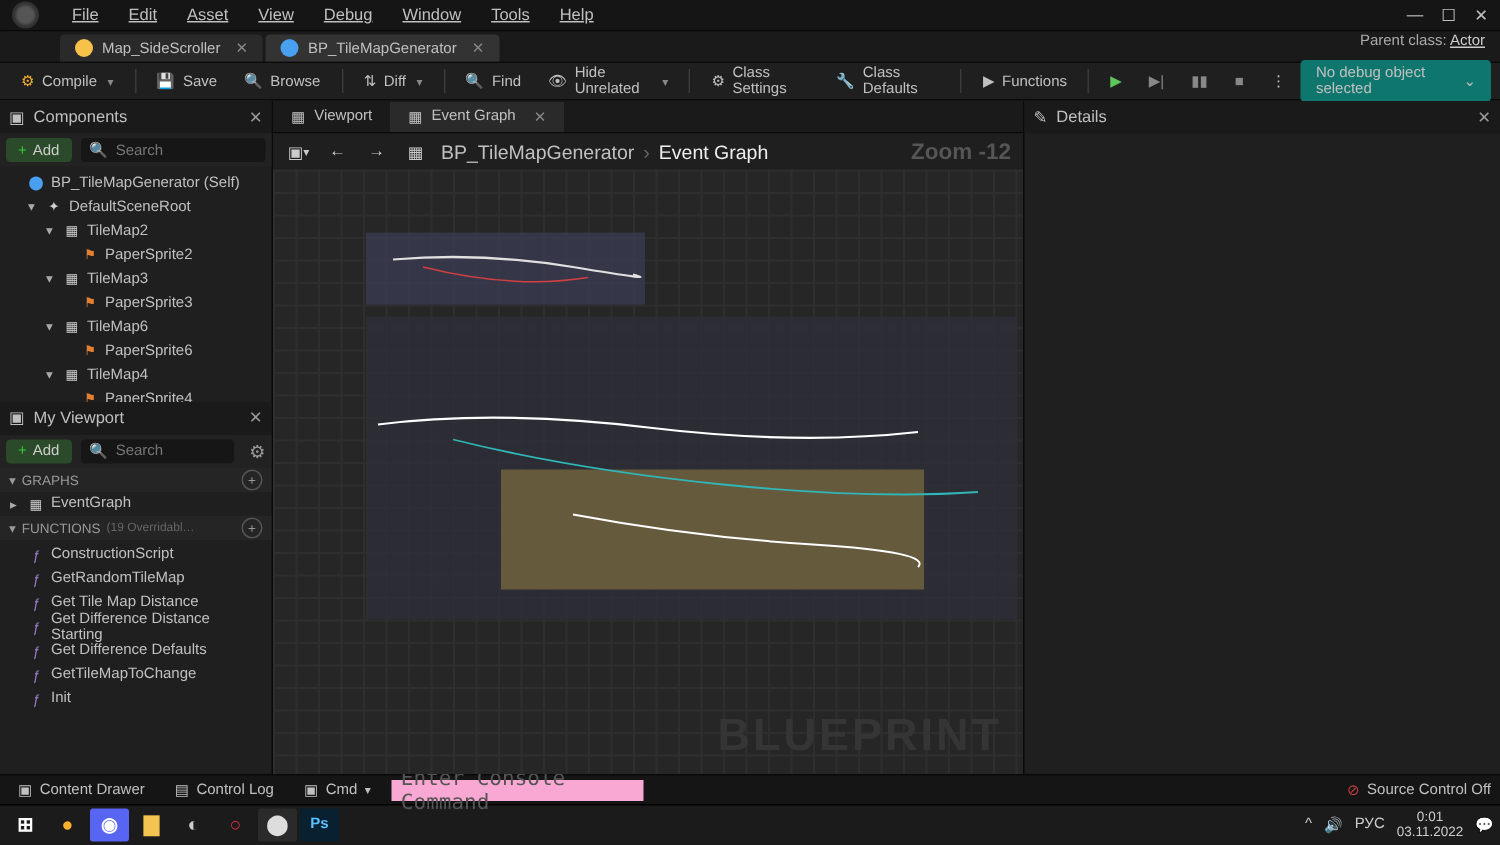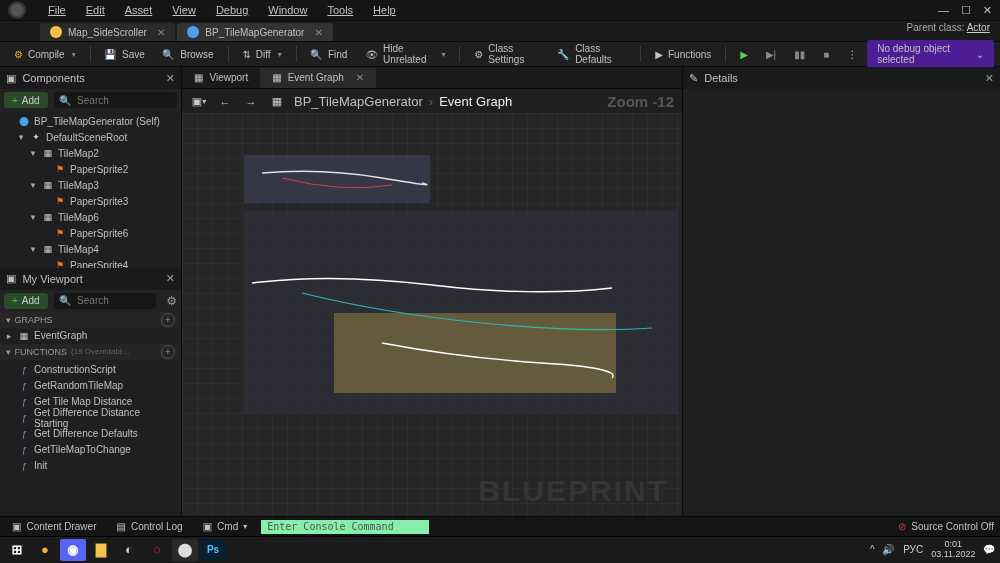--- a/index.html
+++ b/index.html
@@ -14,21 +14,21 @@
 .doctab .icon { width: 12px; height: 12px; border-radius: 50%; }
 .doctab .close { margin-left: 4px; color: #888; cursor: pointer; }
 .parentclass { position: absolute; right: 10px; top: 22px; font-size: 10px; color: #aaa; }
 .parentclass .link { color: #ccc; text-decoration: underline; cursor: pointer; }
 .toolbar { height: 26px; background: #1f1f1f; display: flex; align-items: center; padding: 0 6px; border-top: 1px solid #0a0a0a; border-bottom: 1px solid #0a0a0a; gap: 2px; }
 .tbtn { height: 20px; padding: 0 8px; display: flex; align-items: center; gap: 5px; border-radius: 3px; cursor: pointer; font-size: 10px; }
 .tbtn .chev { font-size: 8px; color: #888; margin-left: 2px; }
 .tbtn.compile .ico { color: #f0b030; }
 .sep { width: 1px; height: 16px; background: #3a3a3a; margin: 0 4px; }
 .playbtn { color: #5dc95d; }
-.debugsel { margin-left: auto; background: #4c1d95; padding: 3px 10px; border-radius: 3px; font-size: 10px; display: flex; align-items: center; gap: 6px; }
+.debugsel { margin-left: auto; background: #0f766e; padding: 3px 10px; border-radius: 3px; font-size: 10px; display: flex; align-items: center; gap: 6px; }
 .main { display: flex; height: 449px; }
 .leftcol { width: 182px; display: flex; flex-direction: column; background: #1f1f1f; border-right: 1px solid #0a0a0a; }
 .panel-header { height: 22px; display: flex; align-items: center; padding: 0 6px; background: #1a1a1a; gap: 6px; font-size: 11px; }
 .panel-header .close { margin-left: auto; color: #999; cursor: pointer; }
 .addbar { height: 22px; display: flex; align-items: center; padding: 0 4px; gap: 6px; background: #222; }
 .addbtn { background: #2a4a2a; height: 16px; padding: 0 8px; border-radius: 3px; display: flex; align-items: center; gap: 4px; color: #ccc; cursor: pointer; font-size: 10px; }
 .addbtn .plus { color: #3c3; }
 .searchbox { flex: 1; background: #161616; height: 16px; border-radius: 3px; display: flex; align-items: center; padding: 0 6px; gap: 5px; color: #777; font-size: 10px; }
 .gear { color: #999; cursor: pointer; margin-left: 4px; font-size: 12px; }
 .tree { flex: 1; overflow-y: auto; padding: 2px 0; }
@@ -50,21 +50,21 @@
 .zoom { margin-left: auto; font-size: 15px; font-weight: bold; color: #555; }
 .graph { flex: 1; background: #262626; background-image: linear-gradient(#2e2e2e 1px, transparent 1px), linear-gradient(90deg, #2e2e2e 1px, transparent 1px); background-size: 15px 15px; position: relative; overflow: hidden; }
 .graph .watermark { position: absolute; bottom: 8px; right: 14px; font-size: 30px; font-weight: 900; color: #353535; letter-spacing: 2px; }
 .nodearea { position: absolute; background: #3a3a50; opacity: 0.85; }
 .nodearea.a1 { left: 62px; top: 42px; width: 186px; height: 48px; }
 .nodearea.a2 { left: 62px; top: 98px; width: 434px; height: 202px; background: #2e2e38; }
 .nodearea.a3 { left: 152px; top: 200px; width: 282px; height: 80px; background: #7a6a40; opacity: 0.75; }
 .rightcol { width: 318px; background: #1f1f1f; border-left: 1px solid #0a0a0a; }
 .bottombar { height: 20px; background: #151515; display: flex; align-items: center; padding: 0 6px; gap: 8px; border-top: 1px solid #0a0a0a; }
 .bottombtn { display: flex; align-items: center; gap: 5px; padding: 0 6px; height: 16px; cursor: pointer; font-size: 10px; }
-.cmdbox { background: #86efac; height: 14px; width: 168px; padding: 0 6px; font-family: monospace; font-size: 10px; color: #555; display: flex; align-items: center; }
+.cmdbox { background: #f9a8d4; height: 14px; width: 168px; padding: 0 6px; font-family: monospace; font-size: 14px; color: #555; display: flex; align-items: center; }
 .srcctl { margin-left: auto; display: flex; align-items: center; gap: 5px; font-size: 10px; }
 .taskbar { height: 26px; background: #1b1b1b; display: flex; align-items: center; padding: 0 4px; gap: 2px; border-top: 1px solid #000; }
 .tbicon { width: 26px; height: 22px; display: flex; align-items: center; justify-content: center; cursor: pointer; border-radius: 2px; font-size: 13px; }
 .tbicon.active { background: #3a3a3a; }
 .tray { margin-left: auto; display: flex; align-items: center; gap: 8px; font-size: 10px; color: #ccc; }
 .tray .clock { text-align: center; line-height: 1.1; font-size: 9px; }
 ::-webkit-scrollbar { width: 8px; } ::-webkit-scrollbar-thumb { background: #444; } ::-webkit-scrollbar-track { background: #1a1a1a; }
 svg.wires { position: absolute; top: 0; left: 0; width: 100%; height: 100%; pointer-events: none; }
 </style>
 </head>

